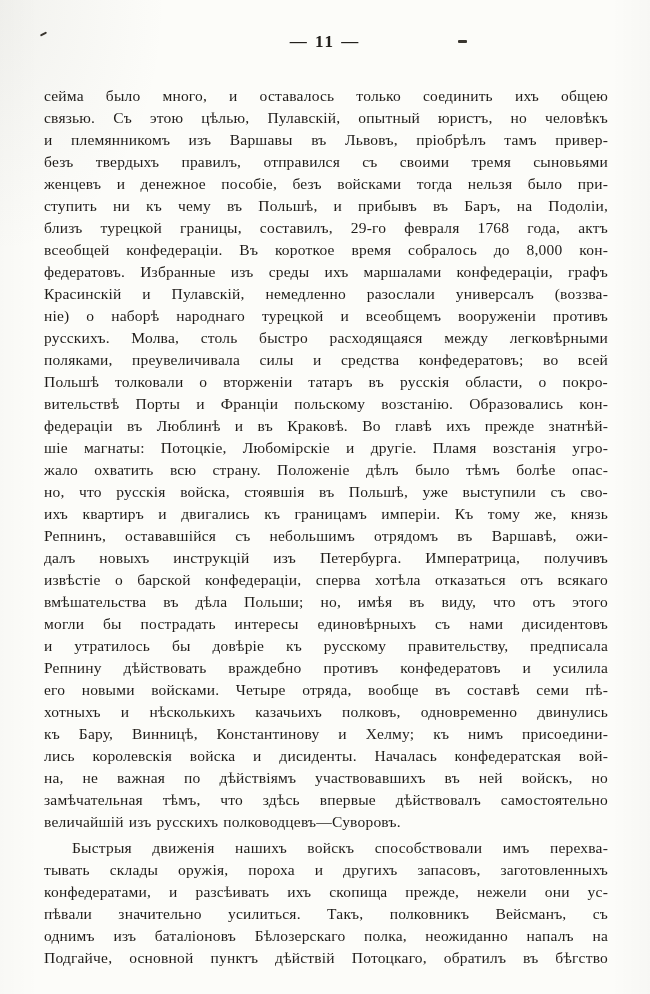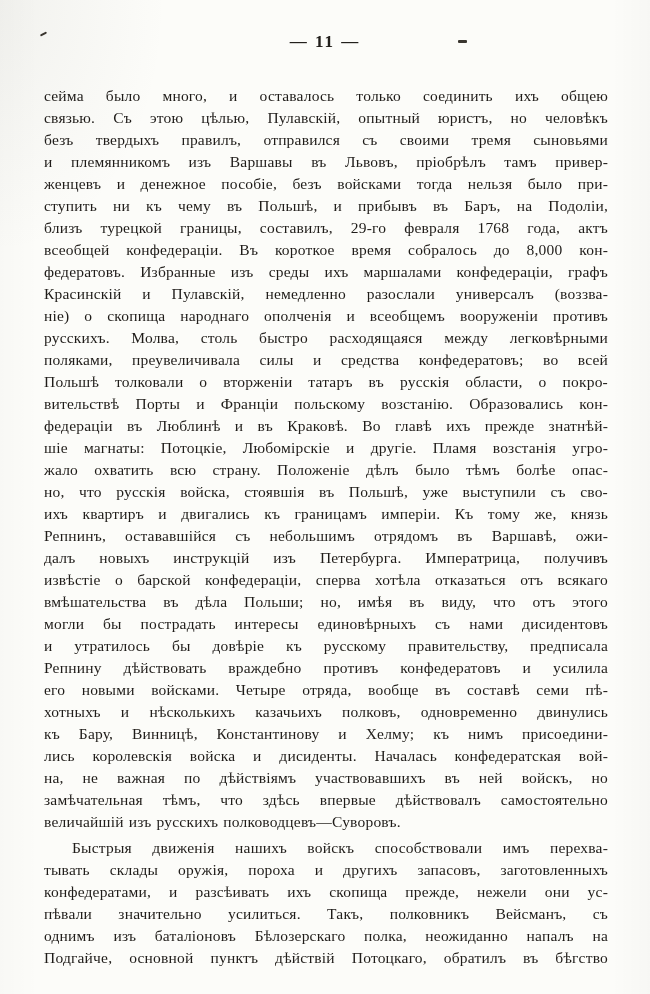--- a/index.html
+++ b/index.html
@@ -85,29 +85,29 @@
 <body>
 
 <div class="scan-page">
   <div class="mark mark-tl"></div>
   <div class="mark mark-tr"></div>
   <div class="page-header">— 11 —</div>
   <div class="text-block">
     <div class="para">
         <div class="line">сейма было много, и оставалось только соединить ихъ общею</div>
         <div class="line">связью. Съ этою цѣлью, Пулавскій, опытный юристъ, но человѣкъ</div>
+        <div class="line">и племянникомъ изъ Варшавы въ Львовъ, пріобрѣлъ тамъ привер-</div>
         <div class="line">безъ твердыхъ правилъ, отправился съ своими тремя сыновьями</div>
-        <div class="line">и племянникомъ изъ Варшавы въ Львовъ, пріобрѣлъ тамъ привер-</div>
         <div class="line">женцевъ и денежное пособіе, безъ войсками тогда нельзя было при-</div>
         <div class="line">ступить ни къ чему въ Польшѣ, и прибывъ въ Баръ, на Подоліи,</div>
         <div class="line">близъ турецкой границы, составилъ, 29-го февраля 1768 года, актъ</div>
         <div class="line">всеобщей конфедераціи. Въ короткое время собралось до 8,000 кон-</div>
         <div class="line">федератовъ. Избранные изъ среды ихъ маршалами конфедераціи, графъ</div>
         <div class="line">Красинскій и Пулавскій, немедленно разослали универсалъ (воззва-</div>
-        <div class="line">ніе) о скопища народнаго ополченія и всеобщемъ вооруженіи противъ</div>
+        <div class="line">ніе) о наборѣ народнаго турецкой и всеобщемъ вооруженіи противъ</div>
         <div class="line">русскихъ. Молва, столь быстро расходящаяся между легковѣрными</div>
         <div class="line">поляками, преувеличивала силы и средства конфедератовъ; во всей</div>
         <div class="line">Польшѣ толковали о вторженіи татаръ въ русскія области, о покро-</div>
         <div class="line">вительствѣ Порты и Франціи польскому возстанію. Образовались кон-</div>
         <div class="line">федераціи въ Люблинѣ и въ Краковѣ. Во главѣ ихъ прежде знатнѣй-</div>
         <div class="line">шіе магнаты: Потоцкіе, Любомірскіе и другіе. Пламя возстанія угро-</div>
         <div class="line">жало охватить всю страну. Положеніе дѣлъ было тѣмъ болѣе опас-</div>
         <div class="line">но, что русскія войска, стоявшія въ Польшѣ, уже выступили съ сво-</div>
         <div class="line">ихъ квартиръ и двигались къ границамъ имперіи. Къ тому же, князь</div>
         <div class="line">Репнинъ, остававшійся съ небольшимъ отрядомъ въ Варшавѣ, ожи-</div>

